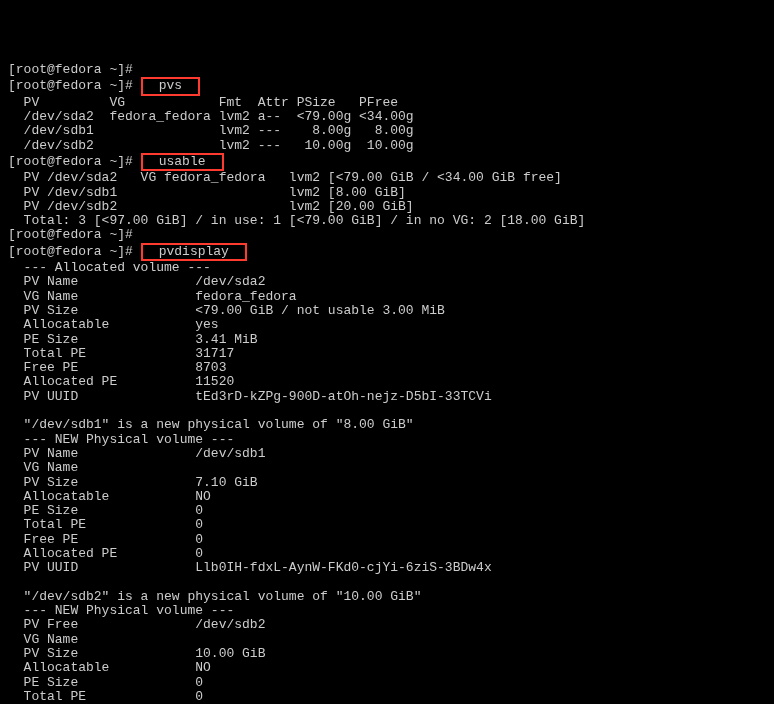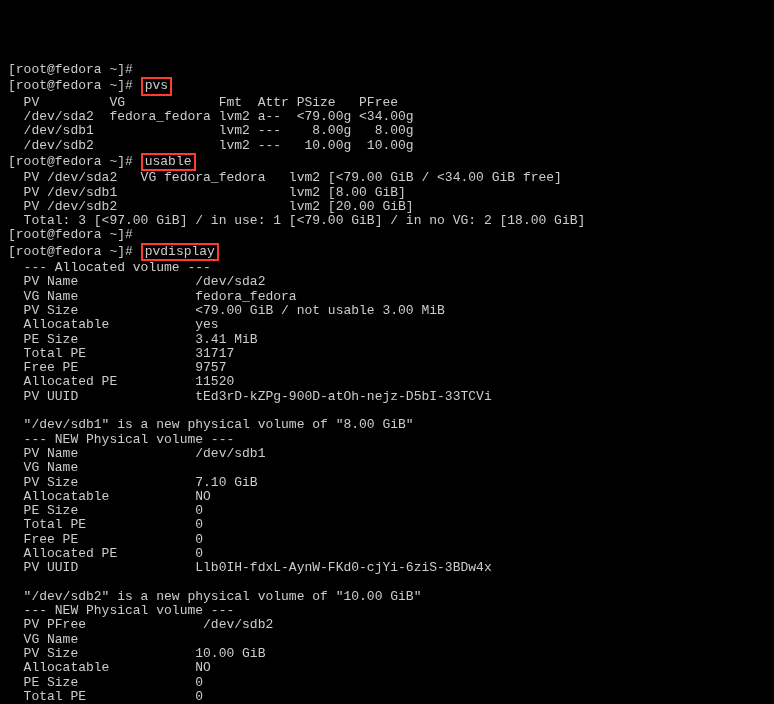--- a/index.html
+++ b/index.html
@@ -11,21 +11,21 @@
     font-size: 13px;
     line-height: 1.1;
     width: 774px;
     height: 704px;
     box-sizing: border-box;
     white-space: pre;
     overflow: hidden;
   }
   .hl {
     border: 2px solid #ff3b30;
-    padding: 0 2px;
+    padding: 0 16px;
     display: inline-block;
   }
 </style>
 </head>
 <body>
 
 
 
 <div><span>[<span>root@fedora</span> <span>~</span>]<span>#</span></span>
 <span>[<span>root@fedora</span> <span>~</span>]<span>#</span> <span class="hl">pvs</span></span>
@@ -40,39 +40,39 @@
 <span>  Total: 3 [&lt;97.00 GiB] / in use: 1 [&lt;79.00 GiB] / in no VG: 2 [18.00 GiB]</span>
 <span>[<span>root@fedora</span> <span>~</span>]<span>#</span></span>
 <span>[<span>root@fedora</span> <span>~</span>]<span>#</span> <span class="hl">pvdisplay</span></span>
 <span>  --- Allocated volume ---</span>
 <span>  PV Name               /dev/sda2</span>
 <span>  VG Name               fedora_fedora</span>
 <span>  PV Size               &lt;79.00 GiB / not usable 3.00 MiB</span>
 <span>  Allocatable           yes</span>
 <span>  PE Size               3.41 MiB</span>
 <span>  Total PE              31717</span>
-<span>  Free PE               9757</span>
+<span>  Free PE               8703</span>
 <span>  Allocated PE          11520</span>
 <span>  PV UUID               tEd3rD-kZPg-900D-atOh-nejz-D5bI-33TCVi</span>
 <span></span>
 <span>  "/dev/sdb1" is a new physical volume of "8.00 GiB"</span>
 <span>  --- NEW Physical volume ---</span>
 <span>  PV Name               /dev/sdb1</span>
 <span>  VG Name</span>
 <span>  PV Size               7.10 GiB</span>
 <span>  Allocatable           NO</span>
 <span>  PE Size               0</span>
 <span>  Total PE              0</span>
 <span>  Free PE               0</span>
 <span>  Allocated PE          0</span>
 <span>  PV UUID               Llb0IH-fdxL-AynW-FKd0-cjYi-6ziS-3BDw4x</span>
 <span></span>
 <span>  "/dev/sdb2" is a new physical volume of "10.00 GiB"</span>
 <span>  --- NEW Physical volume ---</span>
-<span>  PV PFree               /dev/sdb2</span>
+<span>  PV Free               /dev/sdb2</span>
 <span>  VG Name</span>
 <span>  PV Size               10.00 GiB</span>
 <span>  Allocatable           NO</span>
 <span>  PE Size               0</span>
 <span>  Total PE              0</span>
 <span>  Free PE               0</span>
 
 
 <span></span>
 </div>

